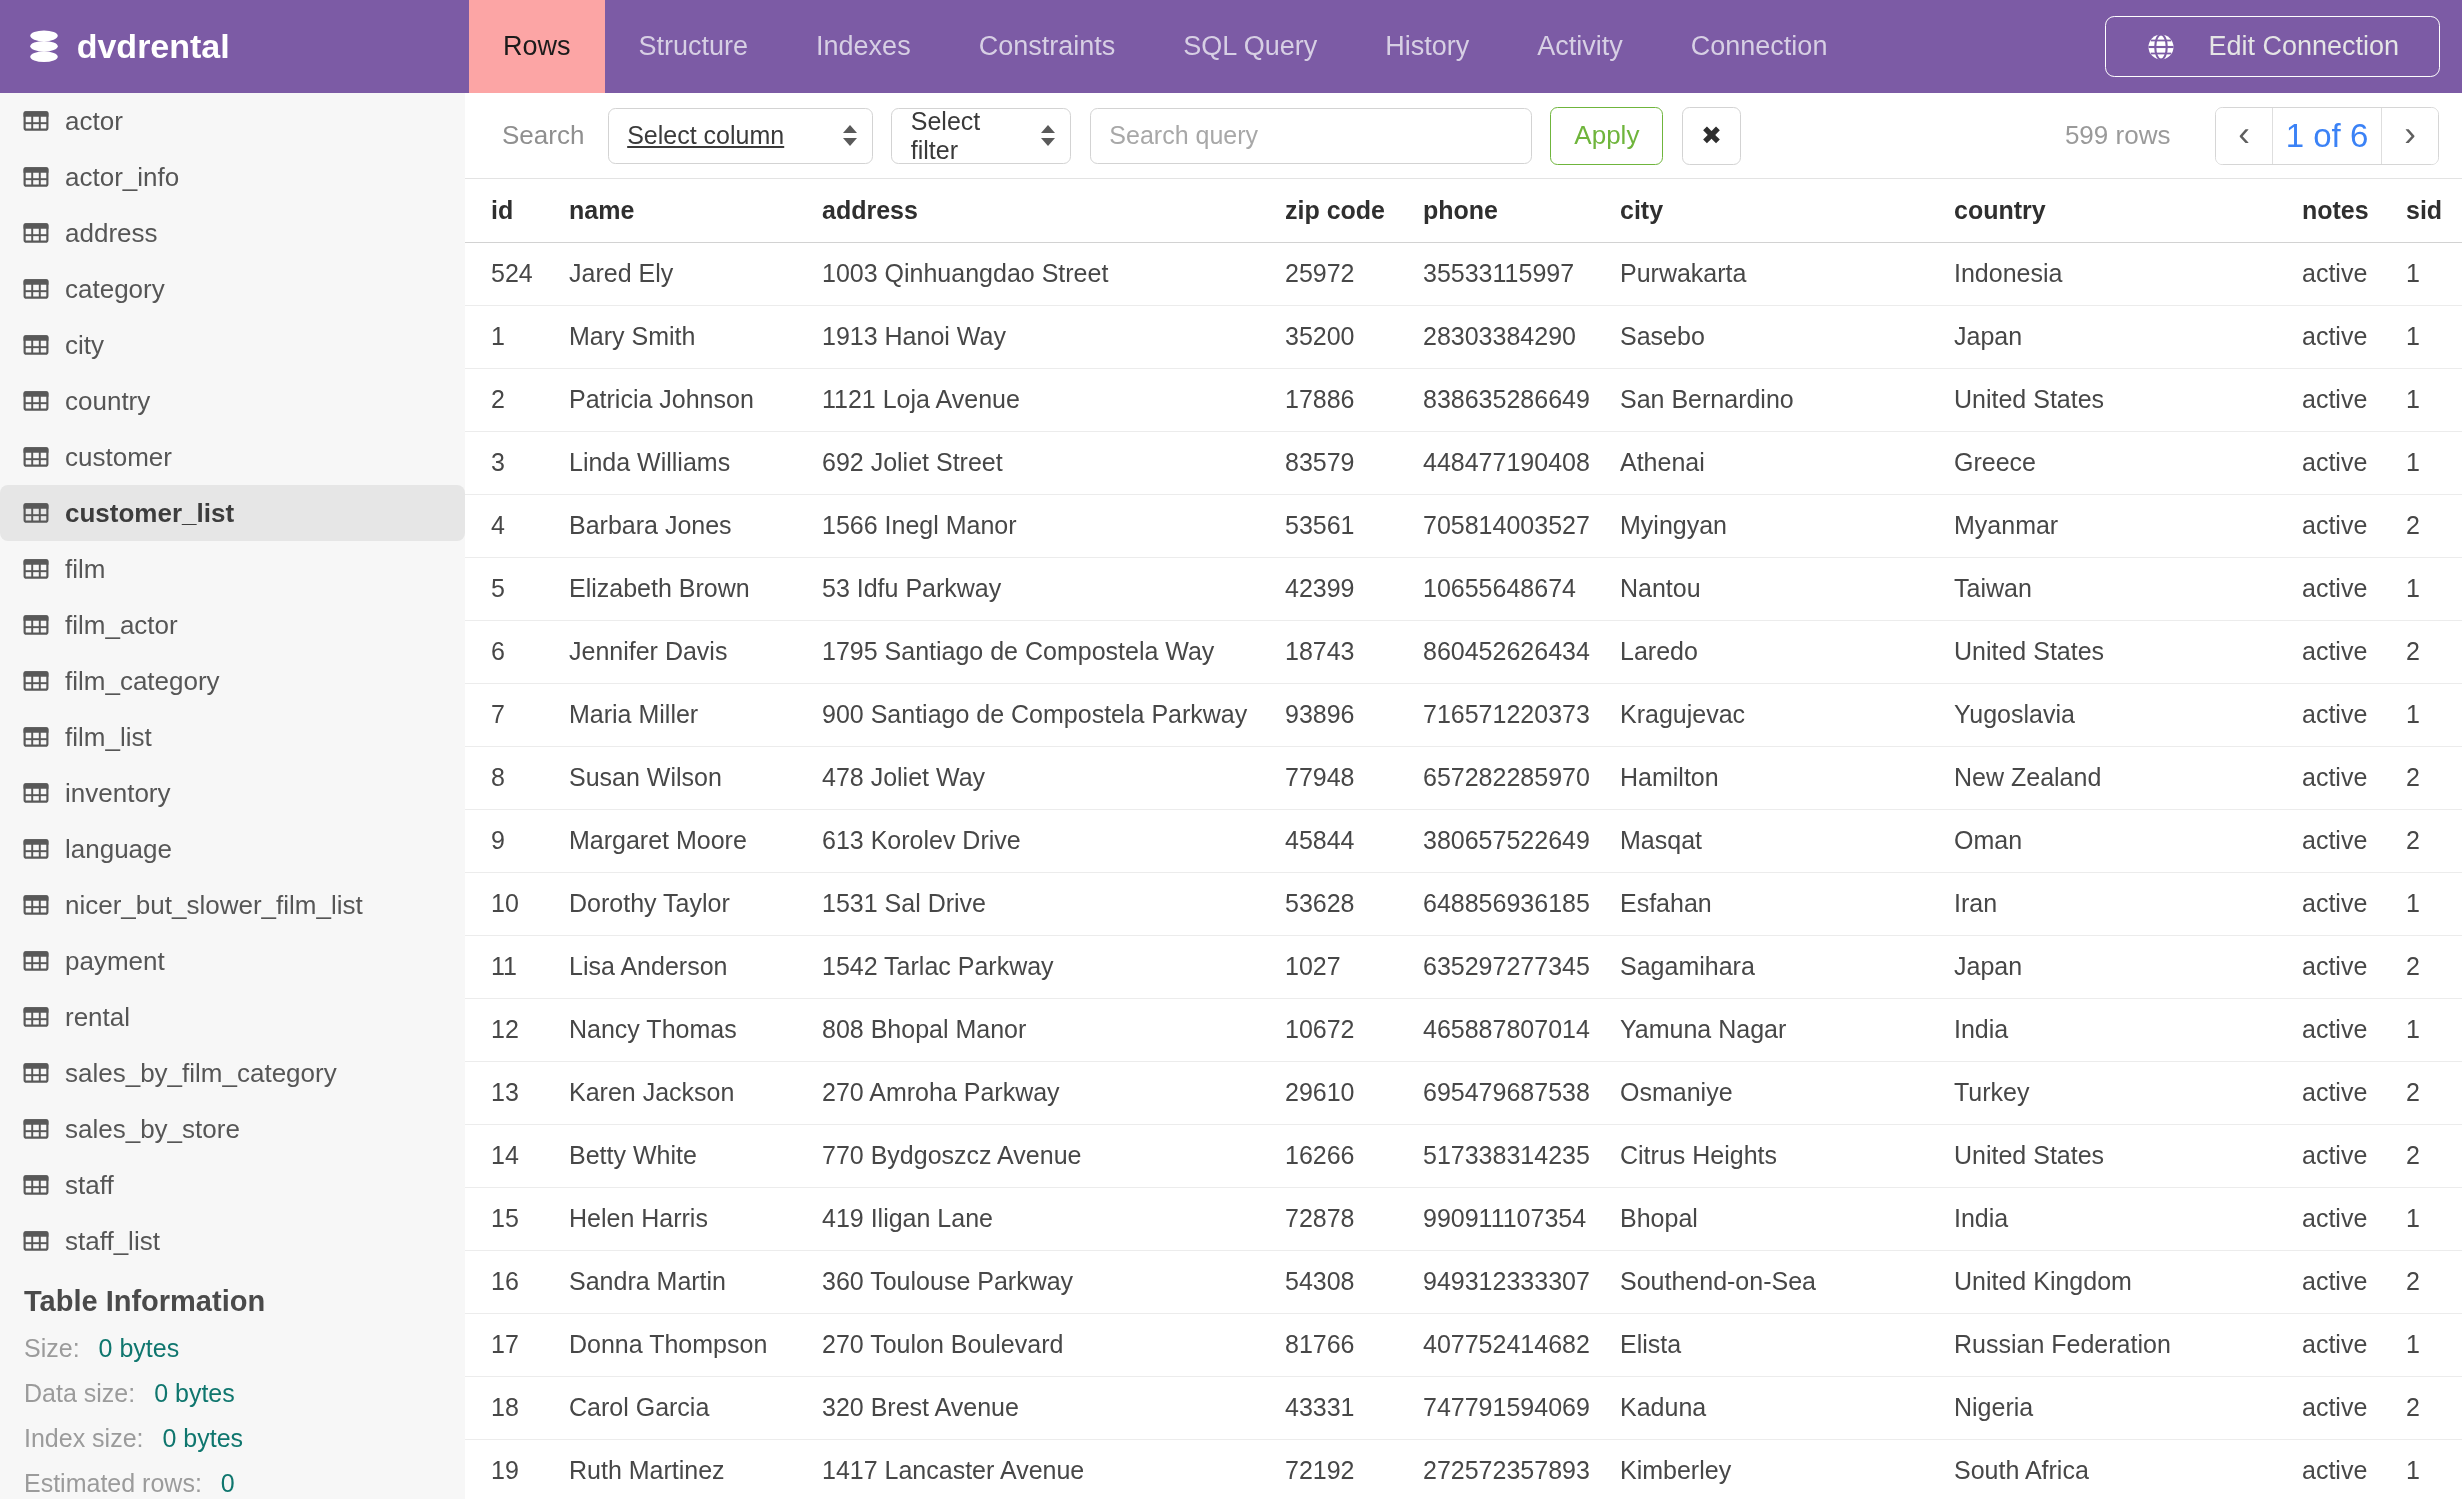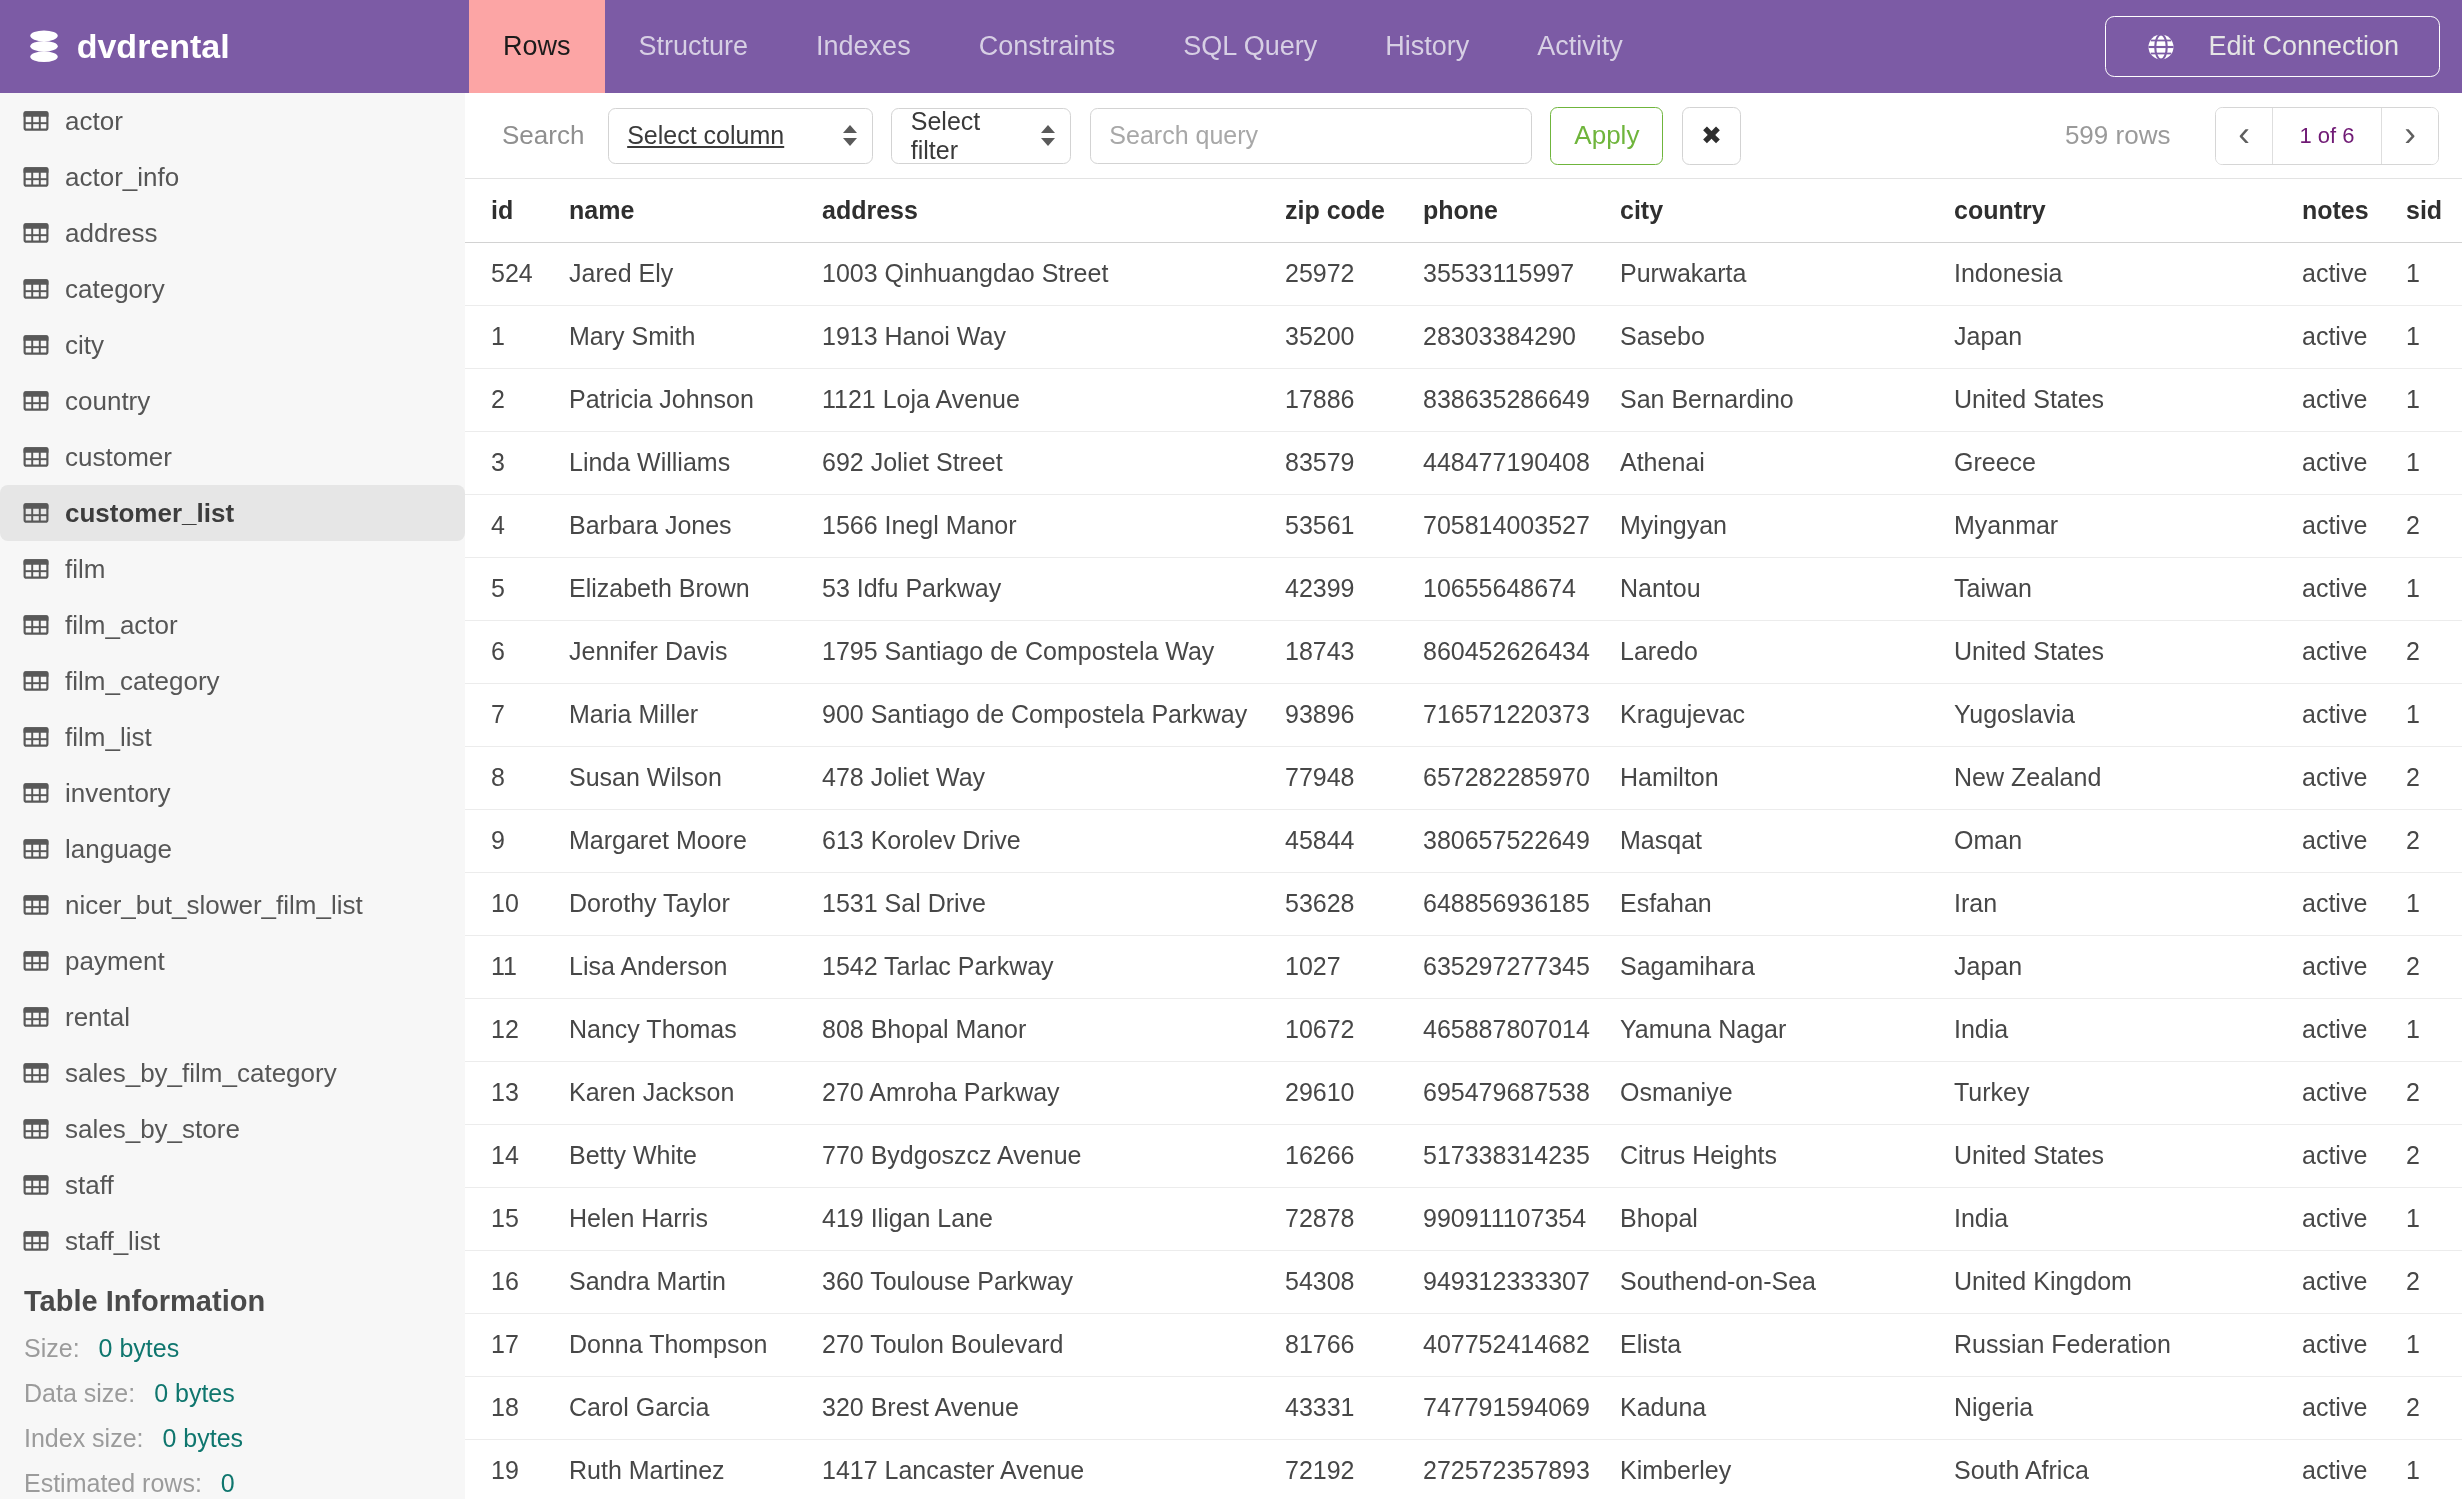--- a/index.html
+++ b/index.html
@@ -87,21 +87,21 @@
     height:58px;width:59px;background:#fff;cursor:pointer;
     border:1.9px solid #d3d3d3;border-radius:7.4px;color:#2e2e2e;
     font-size:25px;font-weight:bold;font-family:inherit;
   }
   .rowcount{margin-left:auto;margin-right:26px;color:#9a9a9a;font-size:26px;}
   .pager{
     display:flex;align-items:stretch;height:58px;box-sizing:border-box;
     border:1.9px solid #d6d6d6;border-radius:7.4px;overflow:hidden;background:#fff;
   }
   .pg{display:flex;align-items:center;justify-content:center;background:#fff;
-      font-size:22px;color:#701a75;border:none;font-family:inherit;cursor:pointer;}
+      font-size:33px;color:#3b82f6;border:none;font-family:inherit;cursor:pointer;}
   .pg.prev,.pg.next{width:56px;color:#5f5f5f;font-size:35px;padding-bottom:5.6px;}
   .pg.cur{width:108px;border-left:1.9px solid #dedede;border-right:1.9px solid #dedede;cursor:default;}
 
   
   table.grid{width:100%;border-collapse:collapse;table-layout:fixed;}
   table.grid th{
     height:63px;box-sizing:border-box;padding:0 0 0 26px;
     font-size:25px;font-weight:bold;color:#2f2f2f;text-align:left;
     border-bottom:0.9px solid #d2d2d2;white-space:nowrap;overflow:hidden;
   }
@@ -139,20 +139,23 @@
         <span>Constraints</span>
       </div>
       <div class="tab">
         <span>SQL Query</span>
       </div>
       <div class="tab">
         <span>History</span>
       </div>
       <div class="tab">
         <span>Activity</span>
+      </div>
+      <div class="tab">
+        <span>Connection</span>
       </div>
     </nav>
   <button class="edit-conn">
     <svg width="30" height="30" viewBox="0 0 24 24">
       <circle cx="12" cy="12" r="10" fill="#ffffff"></circle>
       <ellipse cx="12" cy="12" rx="4.6" ry="10" fill="none" stroke="#7c5ba5" stroke-width="1.7"></ellipse>
       <line x1="2" y1="12" x2="22" y2="12" stroke="#7c5ba5" stroke-width="1.7"></line>
       <line x1="3.8" y1="6.8" x2="20.2" y2="6.8" stroke="#7c5ba5" stroke-width="1.4"></line>
       <line x1="3.8" y1="17.2" x2="20.2" y2="17.2" stroke="#7c5ba5" stroke-width="1.4"></line>
     </svg>

